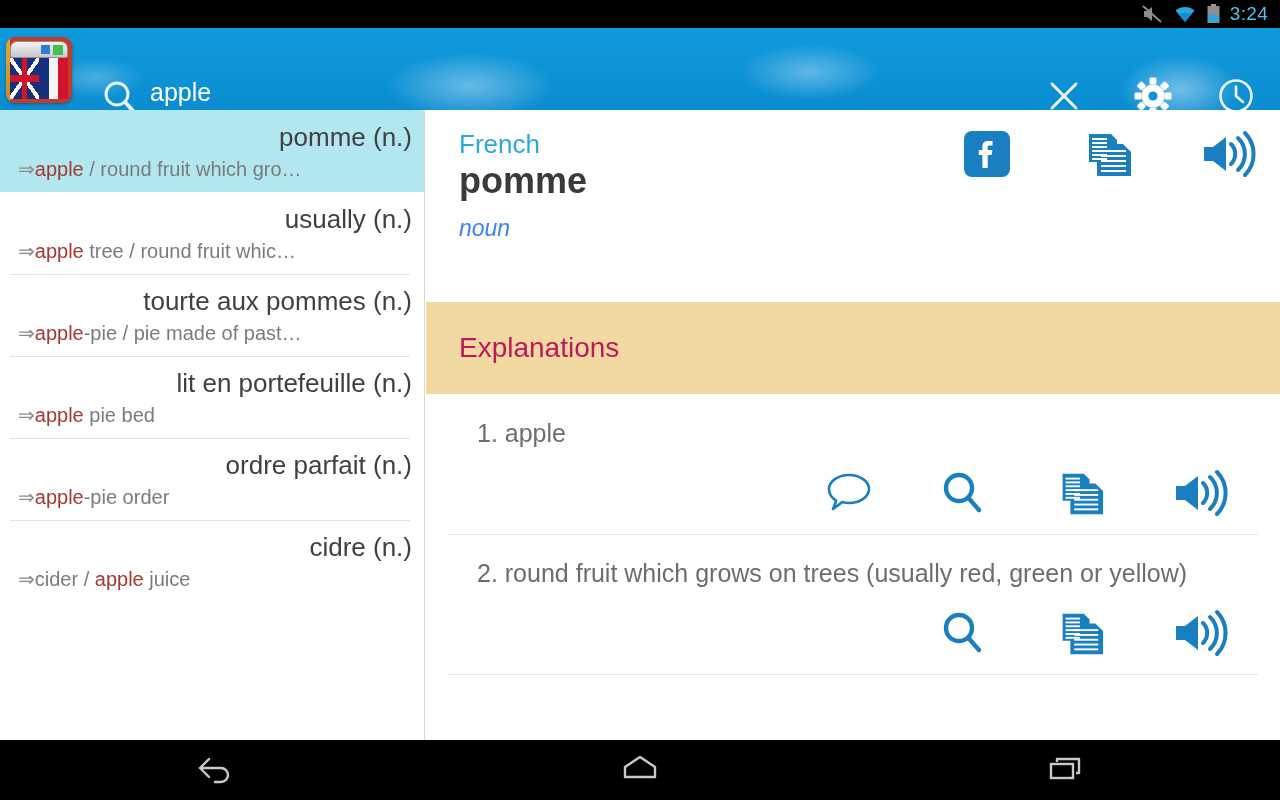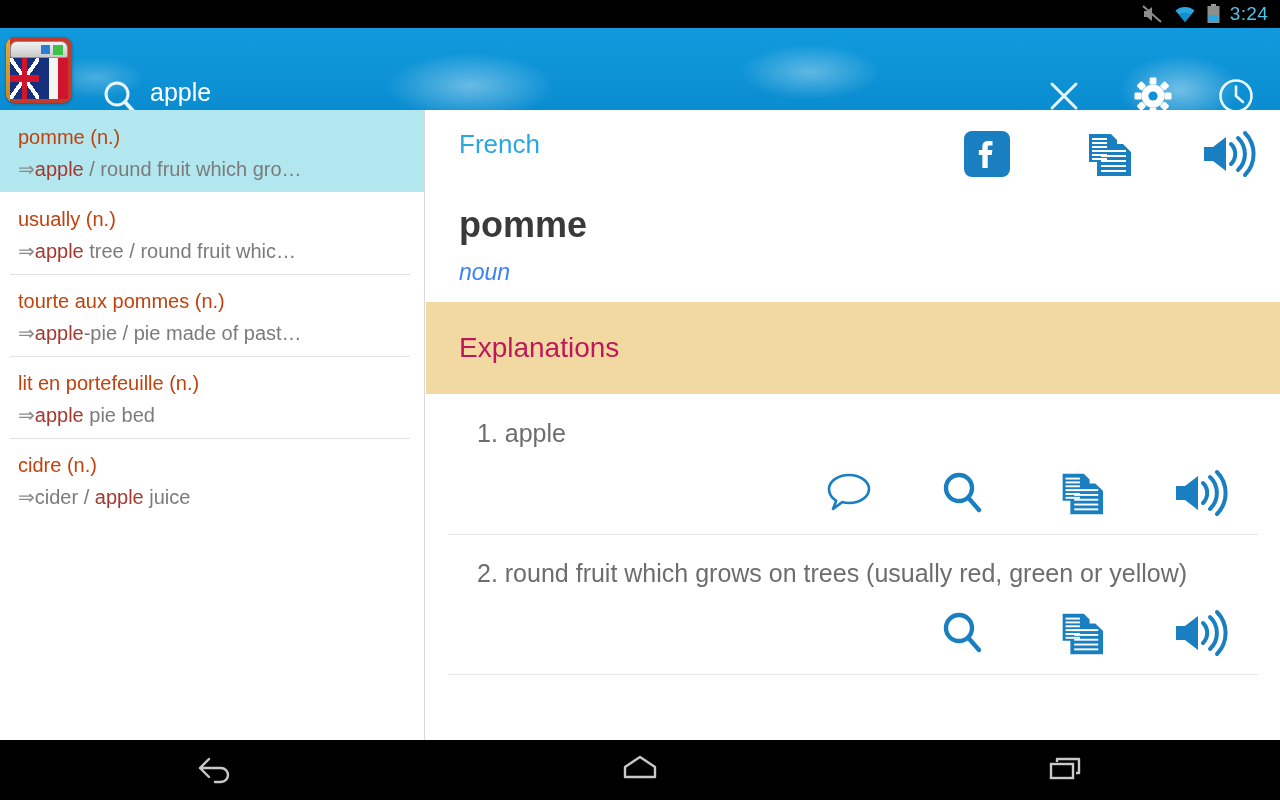--- a/index.html
+++ b/index.html
@@ -90,39 +90,39 @@
     position: absolute; left: 0; top: 0; width: 425px; height: 630px;
     background: #fff; overflow: hidden; border-right: 1px solid #d8d8d8;
   }
   .list-item { position: relative; padding: 10px 12px 8px 18px; cursor: pointer; }
   .list-item + .list-item:before {
     content: ""; position: absolute; top: 0; left: 10px; right: 14px; height: 1px; background: #e3e3e3;
   }
   .list-item.selected { background: #b2e7ef; }
   .list-item.selected + .list-item:before { background: transparent; }
   .li-term {
-    font-size: 20px; color: #c2410c; line-height: 34px;
-    white-space: nowrap; overflow: hidden;
+    font-size: 26px; color: #404040; line-height: 34px;
+    white-space: nowrap; overflow: hidden; text-align: right;
   }
   .li-def {
     font-size: 20px; color: #7b7b7b; line-height: 29px; margin-top: 1px;
     white-space: nowrap; overflow: hidden;
   }
   .li-def .arrow { color: #8c8c8c; }
   .li-def .hl { color: #a5382f; }
 
   
   .detail-panel {
     position: absolute; left: 426px; top: 0; width: 854px; height: 630px;
     background: #fff; overflow: hidden;
   }
   .detail-head { position: relative; padding: 18px 30px 8px 33px; height: 192px; }
   .lang-label { color: #29a8e0; font-size: 26px; line-height: 32px; }
   .head-actions { position: absolute; right: 24px; top: 18px; display: flex; align-items: center; gap: 68px; }
-  .headword { font-size: 36px; color: #3a3a3a; font-weight: bold; margin-top: 44px; line-height: 42px; }
+  .headword { font-size: 36px; color: #3a3a3a; font-weight: bold; line-height: 42px; }
   .pos { font-size: 23px; color: #3b82f6; font-style: italic; margin-top: 12px; line-height: 28px; }
 
   .section-band {
     background: #f2d9a2; height: 92px; display: flex; align-items: center; padding-left: 33px;
   }
   .section-band .band-title { font-size: 28px; color: #be185d; }
 
   .expl-row { position: relative; padding: 20px 30px 12px 51px; }
   .expl-row + .expl-row:before {
     content: ""; position: absolute; top: 0; left: 22px; right: 22px; height: 1px; background: #e6e6e6;
@@ -254,20 +254,26 @@
         </div>
       </div>
 
       <div class="list-item">
         <div class="li-term">lit en portefeuille (n.)</div>
         <div class="li-def">
           <span class="arrow">⇒</span><span></span><span class="hl">apple</span><span> pie bed</span>
         </div>
       </div>
 
+      <div class="list-item">
+        <div class="li-term">ordre parfait (n.)</div>
+        <div class="li-def">
+          <span class="arrow">⇒</span><span></span><span class="hl">apple</span><span>-pie order</span>
+        </div>
+      </div>
 
       <div class="list-item">
         <div class="li-term">cidre (n.)</div>
         <div class="li-def">
           <span class="arrow">⇒</span><span>cider / </span><span class="hl">apple</span><span> juice</span>
         </div>
       </div>
 
     </div>
 

